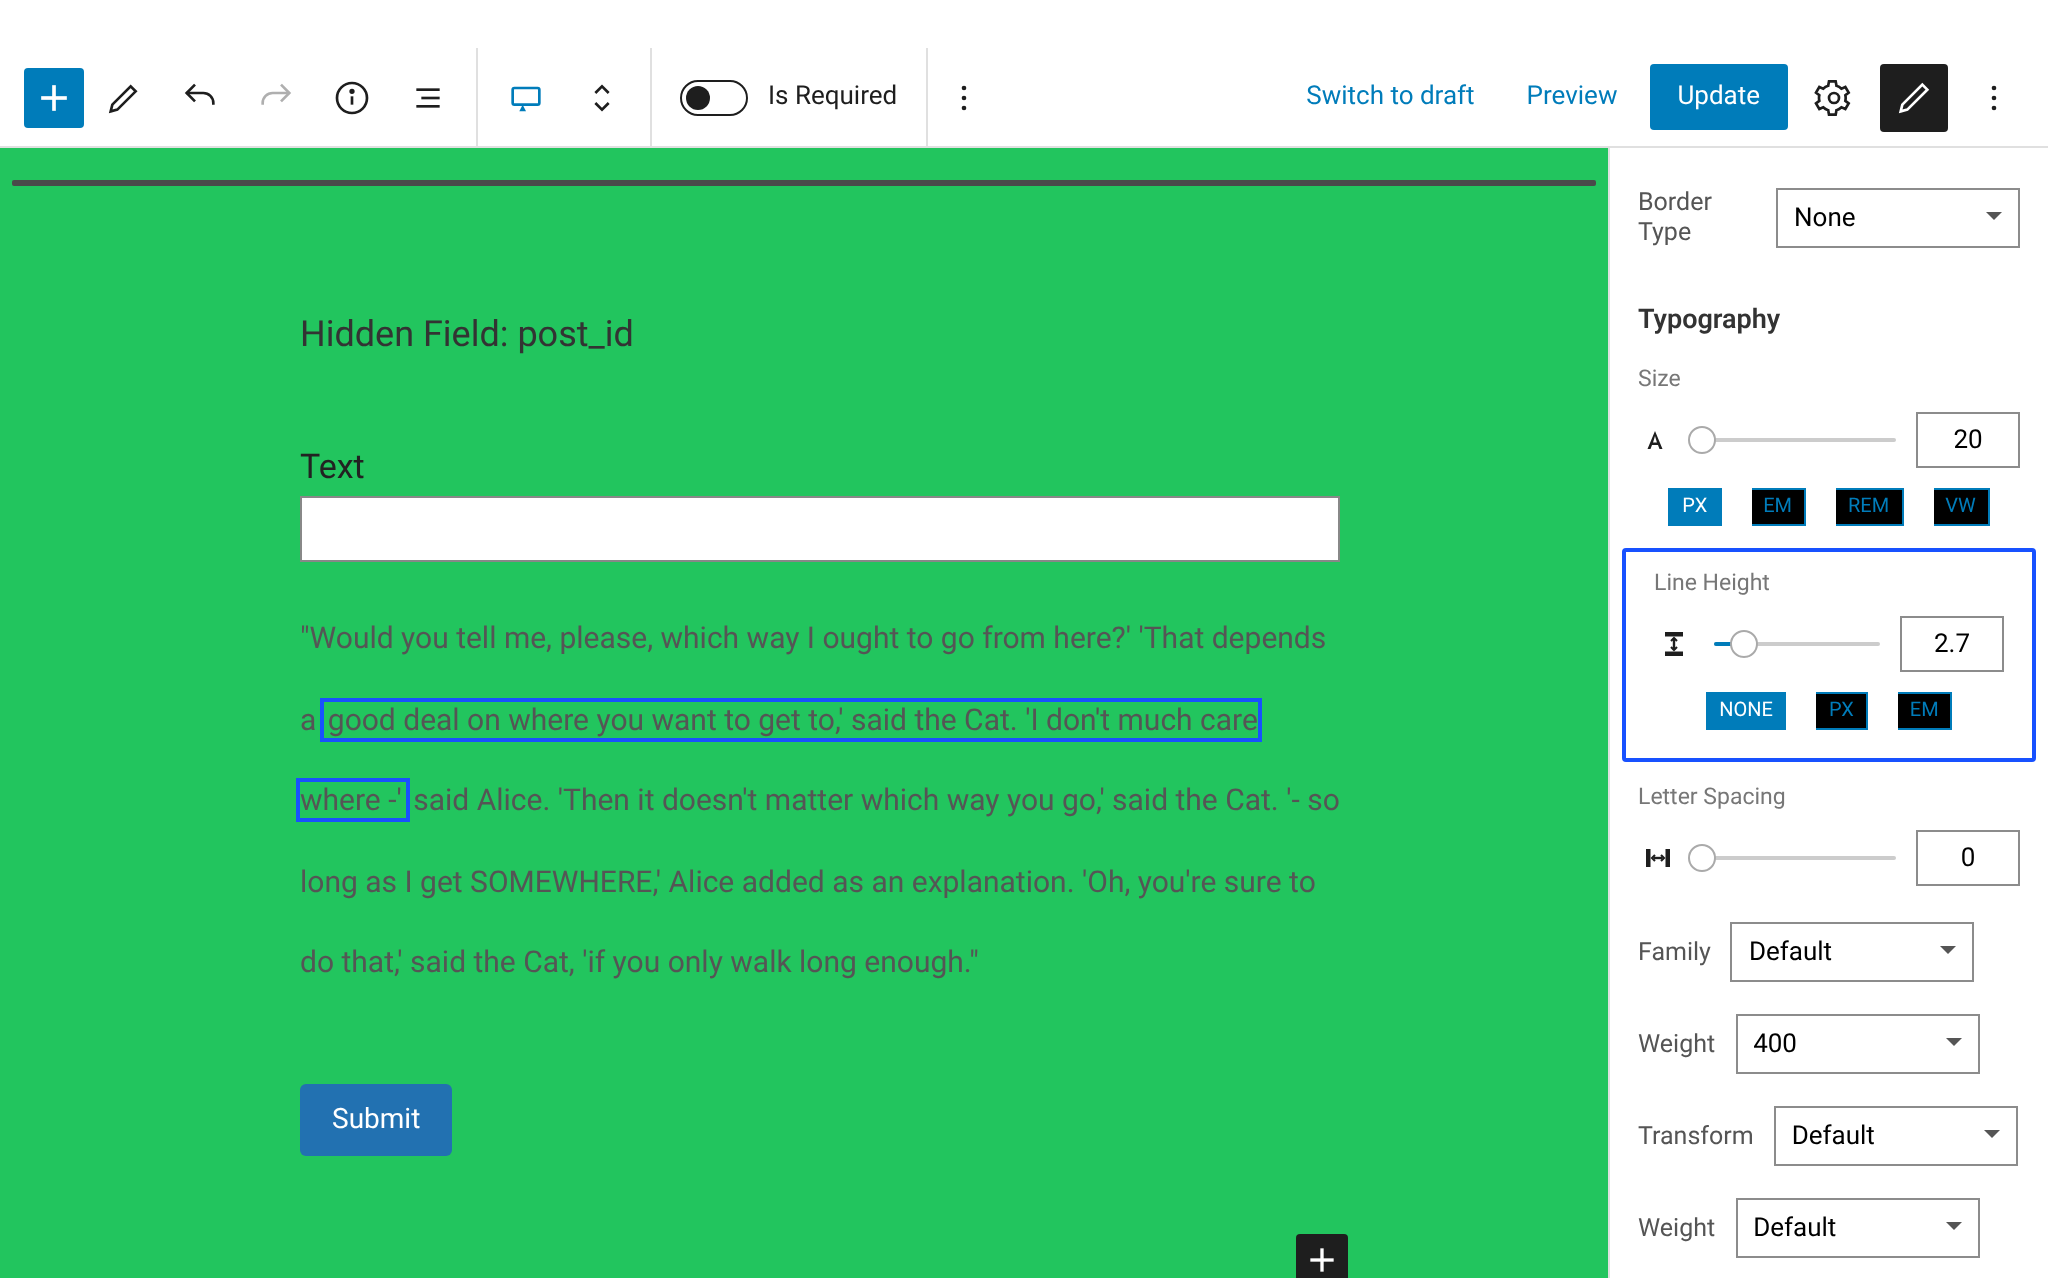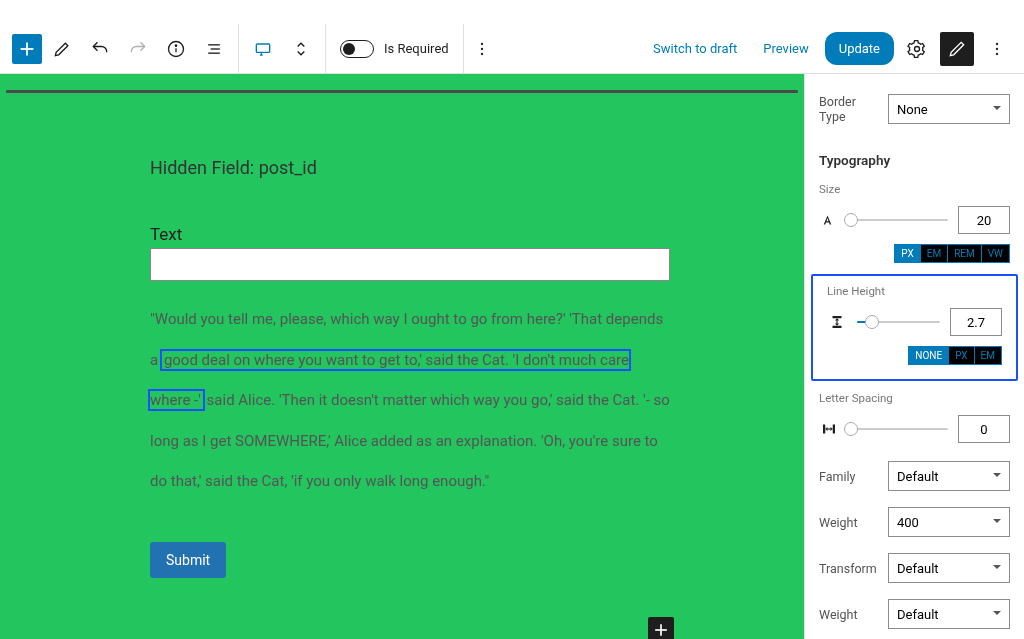--- a/index.html
+++ b/index.html
@@ -12,55 +12,55 @@
   .tb-sep { width: 1px; height: 100%; background: #e0e0e0; }
   .tb-btn { width: 36px; height: 36px; display: flex; align-items: center; justify-content: center; border-radius: 2px; cursor: pointer; color: #1e1e1e; }
   .tb-btn svg { width: 20px; height: 20px; }
   .tb-add { width: 30px; height: 30px; background: #007cba; color: #fff; border-radius: 2px; display:flex;align-items:center;justify-content:center;}
   .tb-add svg{width:22px;height:22px;}
   .tb-toggle { display: flex; align-items: center; gap: 10px; padding: 0 14px; }
   .switch { width: 34px; height: 18px; border: 1px solid #1e1e1e; border-radius: 10px; position: relative; }
   .switch::after { content: ''; position: absolute; left: 2px; top: 2px; width: 12px; height: 12px; border-radius: 50%; background: #1e1e1e; }
   .tb-right { margin-left: auto; display: flex; align-items: center; gap: 6px; padding-right: 10px; }
   .link-btn { color: #007cba; background: none; border: none; padding: 8px 10px; font-size: 13px; cursor: pointer; }
-  .update-btn { background: #007cba; color: #fff; border: none; padding: 9px 14px; font-size: 13px; border-radius: 12px; cursor: pointer; }
+  .update-btn { background: #007cba; color: #fff; border: none; padding: 9px 14px; font-size: 13px; border-radius: 2px; cursor: pointer; }
   .tb-icon-sq { width: 34px; height: 34px; display:flex;align-items:center;justify-content:center; cursor:pointer; }
   .tb-icon-dark { background: #1e1e1e; color: #fff; border-radius: 2px; }
 
   
   .workspace { flex: 1; display: flex; overflow: hidden; }
   .canvas-wrap { flex: 1; background: #22c55e; overflow: auto; position: relative; }
   .form-band { background: #4a4a4a; height: 3px; margin: 16px 6px 0 6px; border-radius: 1px; }
   .canvas { max-width: 670px; margin: 20px auto 30px 150px; }
   .hidden-field { font-size: 18px; color: #333; margin: 64px 0 46px 0; }
   .field-label { font-size: 17px; color: #222; margin-bottom: 4px; display:block;}
   .text-input { width: 520px; height: 33px; border: 1px solid #888; background: #fff; padding: 4px 8px; font-size: 14px; }
   .desc { font-size: 15px; color: #555; line-height: 2.7; margin-top: 18px; width: 520px; }
   .desc .hl { outline: 2px solid #1851ff; outline-offset: 0; padding: 0 2px; }
   .submit { margin-top: 40px; background: #2271b1; color: #fff; border: none; padding: 10px 16px; font-size: 14px; border-radius: 3px; cursor: pointer; }
   .blk-add { position: absolute; right: 130px; bottom: 20px; width: 26px; height: 26px; background: #1e1e1e; color:#fff; display:flex;align-items:center;justify-content:center; border-radius:2px; cursor:pointer;}
   .blk-add svg{width:20px;height:20px;}
 
   
   .sidebar { width: 220px; border-left: 1px solid #e0e0e0; background: #fff; overflow: auto; padding: 10px 0 20px 0; }
-  .row { display: flex; align-items: center; justify-content: space-between; padding: 10px 14px 6px 14px; gap: 10px; }
+  .row { display: flex; align-items: center; justify-content: flex-start; padding: 10px 14px 6px 14px; gap: 10px; }
   .row-label { font-size: 12.5px; color: #555; }
   .sel { width: 122px; height: 30px; border: 1px solid #8c8c8c; background: #fff; font-size: 13px; padding: 2px 22px 2px 8px; appearance: none; position: relative; }
   .sel-wrap { position: relative; }
   .sel-wrap::after { content: ''; position: absolute; right: 9px; top: 12px; border: 4px solid transparent; border-top-color: #555; }
   .section-title { font-weight: 600; font-size: 13.5px; color: #333; padding: 22px 14px 10px 14px; }
   .sub-label { font-size: 11.5px; color: #777; padding: 4px 14px 6px 14px; }
   .slider-row { display: flex; align-items: center; gap: 10px; padding: 4px 14px 8px 14px; }
   .slider-row .ico { width: 20px; display:flex; align-items:center; justify-content:center; color:#1e1e1e;}
   .slider-row .ico svg{width:18px;height:18px;}
   .track { flex: 1; height: 2px; background: #ccc; position: relative; border-radius: 1px; }
   .track.fill::before { content:''; position:absolute; left:0; top:0; height:2px; background:#007cba; width: var(--fill,0%); border-radius:1px;}
   .thumb { position: absolute; top: -6px; width: 14px; height: 14px; border-radius: 50%; background: #fff; border: 1px solid #aaa; left: var(--fill,0%); transform: translateX(-50%); }
   .numbox { width: 52px; height: 28px; border: 1px solid #8c8c8c; text-align: center; padding: 2px 6px; font-size: 13px; }
-  .unit-row { display: flex; justify-content: flex-end; padding: 2px 14px 8px 14px; gap: 0; }
+  .unit-row { display: flex; justify-content: center; padding: 2px 14px 8px 14px; gap: 15px; }
   .unit { font-size: 10px; padding: 3px 6px; border: 1px solid #007cba; color: #007cba; background: #000000; cursor: pointer; }
   .unit.active { background: #007cba; color: #fff; }
   .unit + .unit { border-left: none; }
   .frame { border: 2px solid #1851ff; margin: 3px 6px 6px 6px; border-radius: 2px; padding-bottom: 6px; }
   .frame .sub-label { padding-top: 8px; }
 </style>
 </head>
 <body>
 
 <div class="app">

